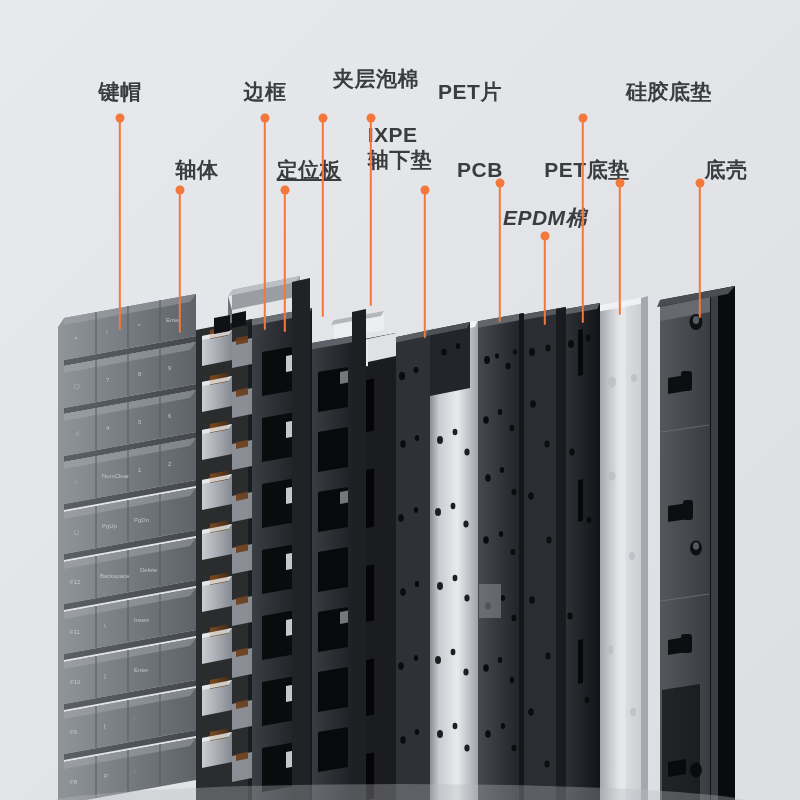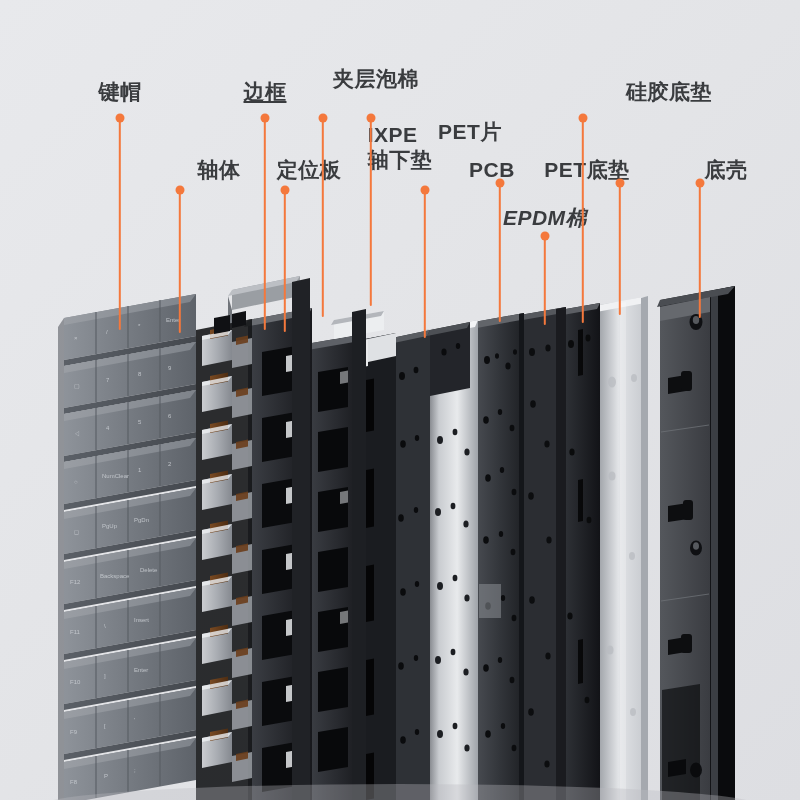--- a/index.html
+++ b/index.html
@@ -639,52 +639,52 @@
     </g>
   </svg>
 
   <div id="annotations">
       <div class="callout">
         <div class="callout-text" style="left: 120px; top: 79px; color: rgb(58, 60, 63);">键帽</div>
         <div class="leader-line" style="left: 120px; top: 118px; height: 212px; background: rgb(244, 120, 60);"></div>
         <div class="leader-dot" style="left: 120px; top: 118px; background: rgb(244, 120, 60);"></div>
       </div>
       <div class="callout">
-        <div class="callout-text" style="left: 197px; top: 157px; color: rgb(58, 60, 63); margin-left: 22px;">轴体</div>
+        <div class="callout-text" style="left: 197px; top: 157px; color: rgb(58, 60, 63);">轴体</div>
         <div class="leader-line" style="left: 180px; top: 190px; height: 143px; background: rgb(244, 120, 60);"></div>
         <div class="leader-dot" style="left: 180px; top: 190px; background: rgb(244, 120, 60);"></div>
       </div>
       <div class="callout">
-        <div class="callout-text" style="left: 265px; top: 79px; color: rgb(58, 60, 63); text-decoration: underline;">边框</div>
+        <div class="callout-text" style="left: 265px; top: 79px; color: rgb(58, 60, 63);">边框</div>
         <div class="leader-line" style="left: 265px; top: 118px; height: 212px; background: rgb(244, 120, 60);"></div>
         <div class="leader-dot" style="left: 265px; top: 118px; background: rgb(244, 120, 60);"></div>
       </div>
       <div class="callout">
-        <div class="callout-text" style="left: 309px; top: 157px; color: rgb(58, 60, 63);">定位板</div>
+        <div class="callout-text" style="left: 309px; top: 157px; color: rgb(58, 60, 63); text-decoration: underline;">定位板</div>
         <div class="leader-line" style="left: 285px; top: 190px; height: 142px; background: rgb(244, 120, 60);"></div>
         <div class="leader-dot" style="left: 285px; top: 190px; background: rgb(244, 120, 60);"></div>
       </div>
       <div class="callout">
         <div class="callout-text" style="left: 376px; top: 66px; color: rgb(58, 60, 63);">夹层泡棉</div>
         <div class="leader-line" style="left: 323px; top: 118px; height: 199px; background: rgb(244, 120, 60);"></div>
         <div class="leader-dot" style="left: 323px; top: 118px; background: rgb(244, 120, 60);"></div>
       </div>
       <div class="callout">
         <div class="callout-text" style="left: 400px; top: 122px; color: rgb(58, 60, 63);">IXPE
 轴下垫</div>
         <div class="leader-line" style="left: 425px; top: 190px; height: 148px; background: rgb(244, 120, 60);"></div>
         <div class="leader-dot" style="left: 425px; top: 190px; background: rgb(244, 120, 60);"></div>
       </div>
       <div class="callout">
-        <div class="callout-text" style="left: 470px; top: 79px; color: rgb(58, 60, 63); margin-top: 40px;">PET片</div>
+        <div class="callout-text" style="left: 470px; top: 79px; color: rgb(58, 60, 63);">PET片</div>
         <div class="leader-line" style="left: 371px; top: 118px; height: 188px; background: rgb(244, 120, 60);"></div>
         <div class="leader-dot" style="left: 371px; top: 118px; background: rgb(244, 120, 60);"></div>
       </div>
       <div class="callout">
-        <div class="callout-text" style="left: 492px; top: 157px; color: rgb(58, 60, 63);">PCB</div>
+        <div class="callout-text" style="left: 480px; top: 157px; color: rgb(58, 60, 63);">PCB</div>
         <div class="leader-line" style="left: 500px; top: 183px; height: 139px; background: rgb(244, 120, 60);"></div>
         <div class="leader-dot" style="left: 500px; top: 183px; background: rgb(244, 120, 60);"></div>
       </div>
       <div class="callout">
         <div class="callout-text" style="left: 545px; top: 205px; color: rgb(58, 60, 63); font-style: italic;">EPDM棉</div>
         <div class="leader-line" style="left: 545px; top: 236px; height: 89px; background: rgb(244, 120, 60);"></div>
         <div class="leader-dot" style="left: 545px; top: 236px; background: rgb(244, 120, 60);"></div>
       </div>
       <div class="callout">
         <div class="callout-text" style="left: 587px; top: 157px; color: rgb(58, 60, 63);">PET底垫</div>

